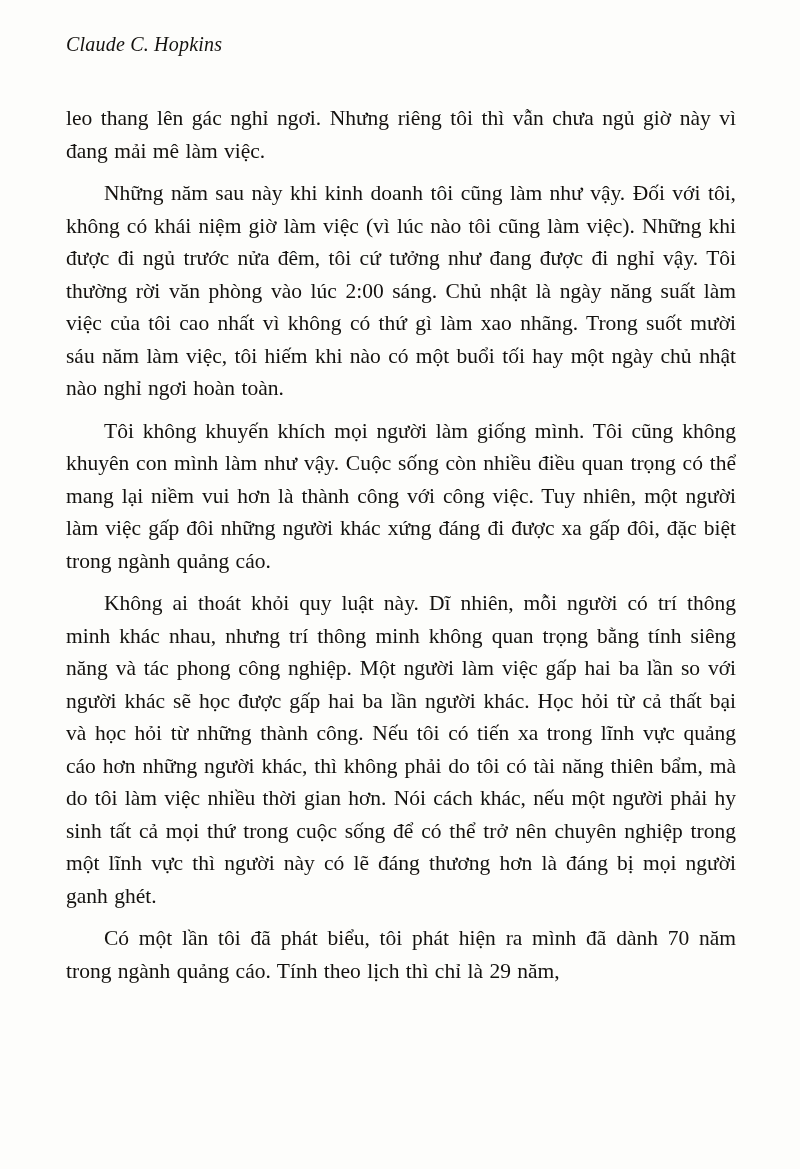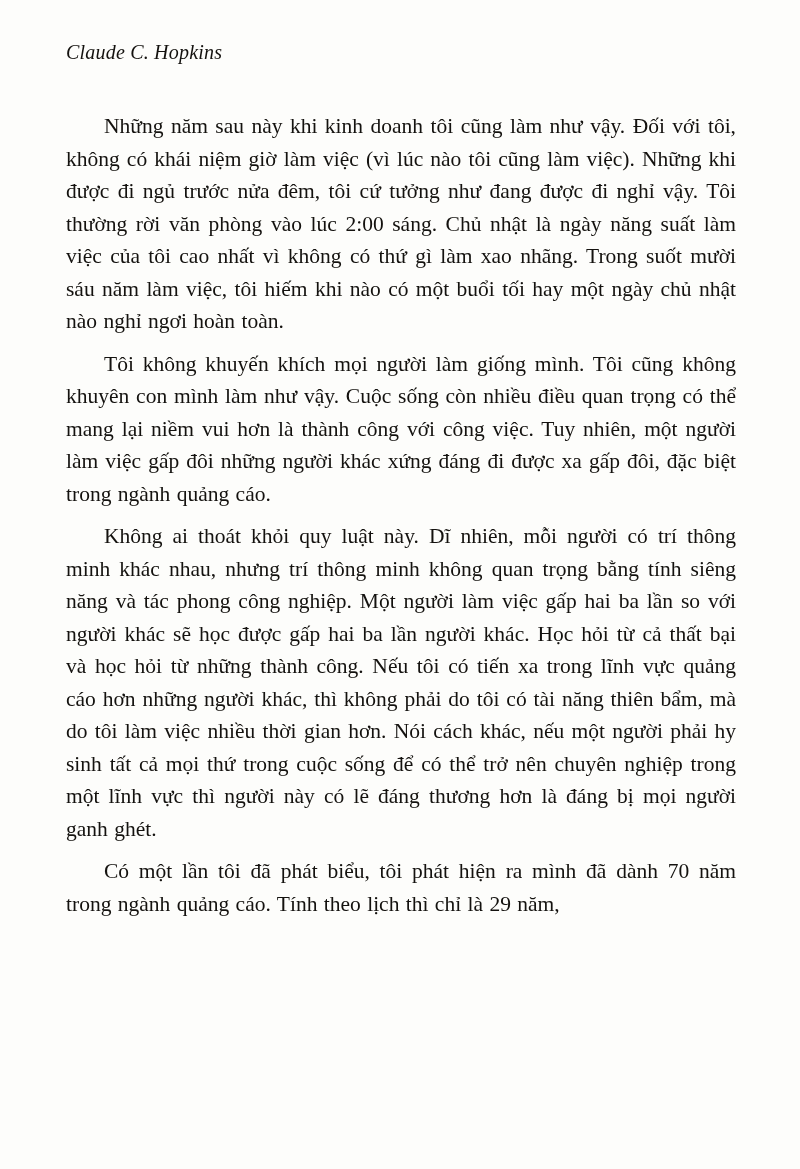--- a/index.html
+++ b/index.html
@@ -7,21 +7,21 @@
     padding: 0;
     background: #e9e9e9;
   }
   .page {
     position: relative;
     width: 800px;
     height: 1169px;
     margin: 0 auto;
     background: #fdfdfb;
     box-sizing: border-box;
-    padding: 40px 64px 0 66px;
+    padding: 32px 64px 0 66px;
     overflow: hidden;
     font-family: "Liberation Serif", "DejaVu Serif", serif;
     color: #1b1916;
   }
   .running-header {
     font-style: italic;
     font-size: 20px;
     line-height: 24px;
     letter-spacing: 0.2px;
     color: #14120f;
@@ -43,18 +43,19 @@
     text-indent: 0;
   }
 </style>
 </head>
 <body>
 
 <div class="page">
   <div class="running-header">Claude C. Hopkins</div>
 
   <div class="body-text">
+    <p class="para no-indent">leo thang lên gác nghỉ ngơi. Nhưng riêng tôi thì vẫn chưa ngủ giờ này vì đang mải mê làm việc.</p>
     <p class="para">Những năm sau này khi kinh doanh tôi cũng làm như vậy. Đối với tôi, không có khái niệm giờ làm việc (vì lúc nào tôi cũng làm việc). Những khi được đi ngủ trước nửa đêm, tôi cứ tưởng như đang được đi nghỉ vậy. Tôi thường rời văn phòng vào lúc 2:00 sáng. Chủ nhật là ngày năng suất làm việc của tôi cao nhất vì không có thứ gì làm xao nhãng. Trong suốt mười sáu năm làm việc, tôi hiếm khi nào có một buổi tối hay một ngày chủ nhật nào nghỉ ngơi hoàn toàn.</p>
     <p class="para">Tôi không khuyến khích mọi người làm giống mình. Tôi cũng không khuyên con mình làm như vậy. Cuộc sống còn nhiều điều quan trọng có thể mang lại niềm vui hơn là thành công với công việc. Tuy nhiên, một người làm việc gấp đôi những người khác xứng đáng đi được xa gấp đôi, đặc biệt trong ngành quảng cáo.</p>
     <p class="para">Không ai thoát khỏi quy luật này. Dĩ nhiên, mỗi người có trí thông minh khác nhau, nhưng trí thông minh không quan trọng bằng tính siêng năng và tác phong công nghiệp. Một người làm việc gấp hai ba lần so với người khác sẽ học được gấp hai ba lần người khác. Học hỏi từ cả thất bại và học hỏi từ những thành công. Nếu tôi có tiến xa trong lĩnh vực quảng cáo hơn những người khác, thì không phải do tôi có tài năng thiên bẩm, mà do tôi làm việc nhiều thời gian hơn. Nói cách khác, nếu một người phải hy sinh tất cả mọi thứ trong cuộc sống để có thể trở nên chuyên nghiệp trong một lĩnh vực thì người này có lẽ đáng thương hơn là đáng bị mọi người ganh ghét.</p>
     <p class="para">Có một lần tôi đã phát biểu, tôi phát hiện ra mình đã dành 70 năm trong ngành quảng cáo. Tính theo lịch thì chỉ là 29 năm,</p>
   </div>
 </div>
 
 </body></html>

